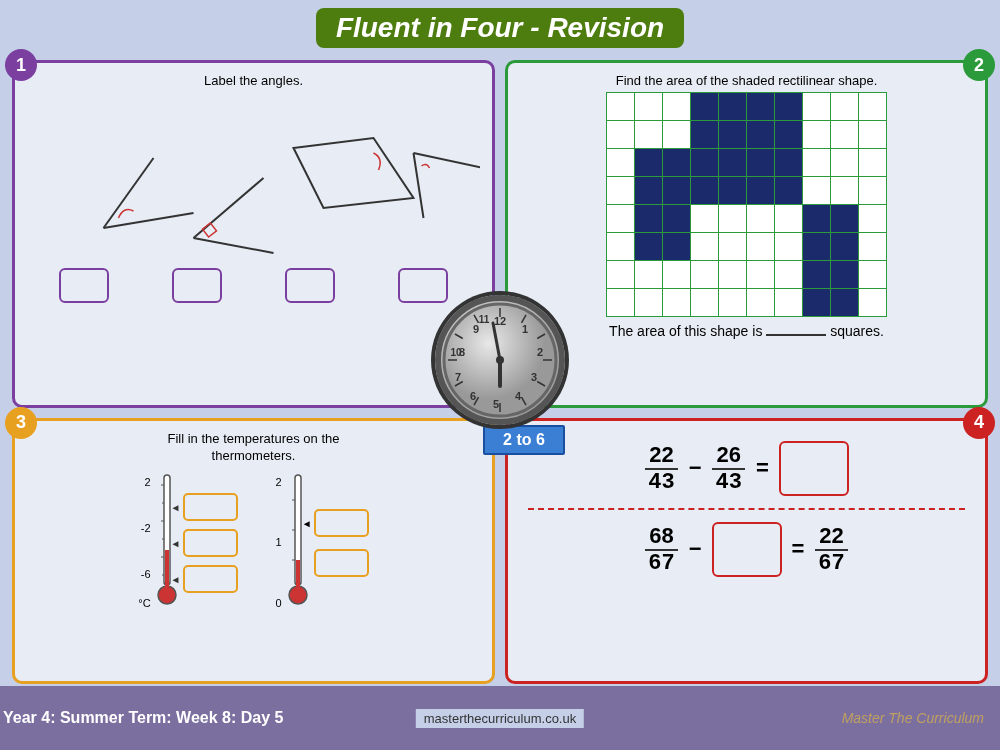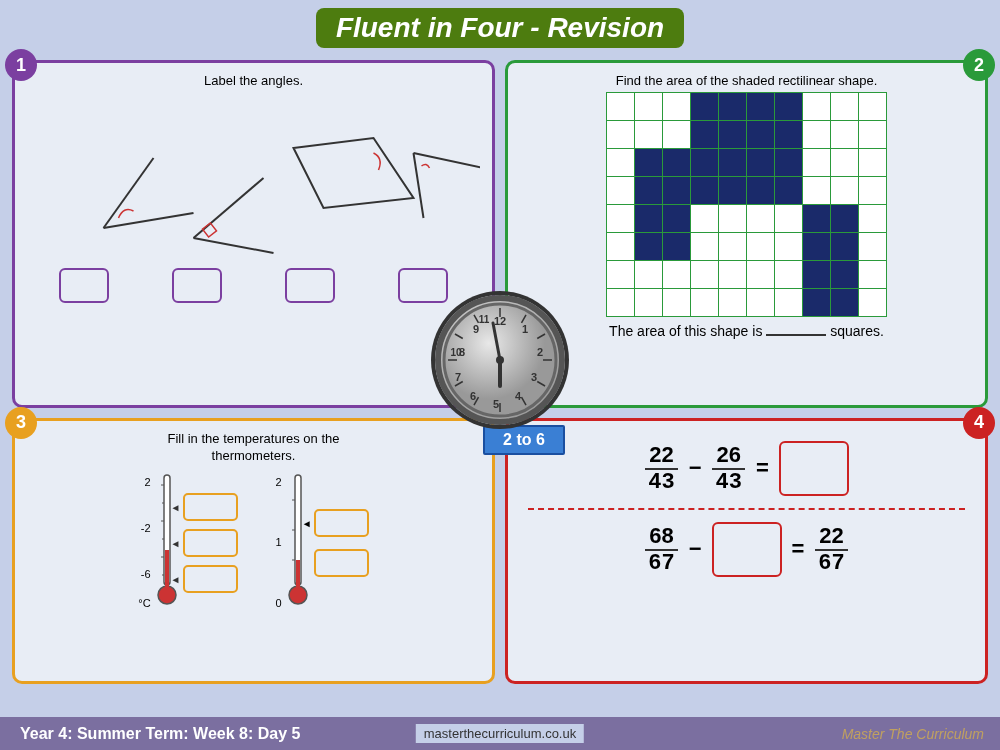--- a/index.html
+++ b/index.html
@@ -275,25 +275,25 @@
       border-radius: 2px;
       margin-left: 48px;
     }
 
     
     .footer {
       position: absolute;
       bottom: 0;
       left: 0;
       right: 0;
-      height: 33px;
+      height: 64px;
       background: #7b6fa0;
       display: flex;
       align-items: center;
-      padding: 0 20px;
+      padding: 0 3px;
     }
     .footer-year {
       color: white;
       font-size: 16px;
       font-weight: bold;
     }
     .footer-website {
       position: absolute;
       left: 50%;
       transform: translateX(-50%);

